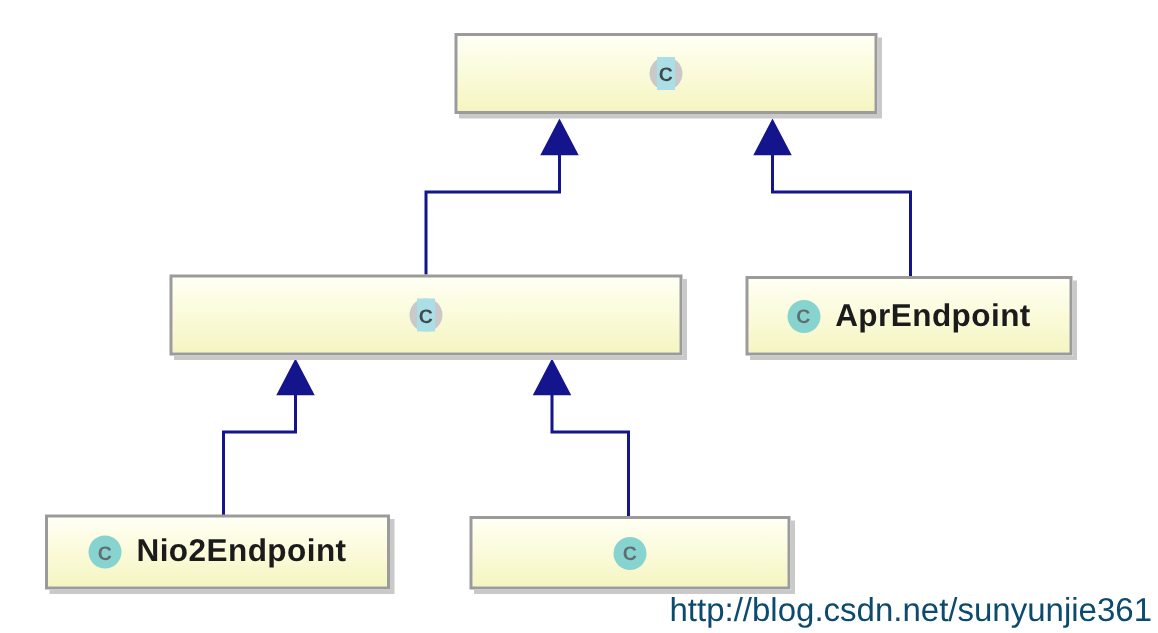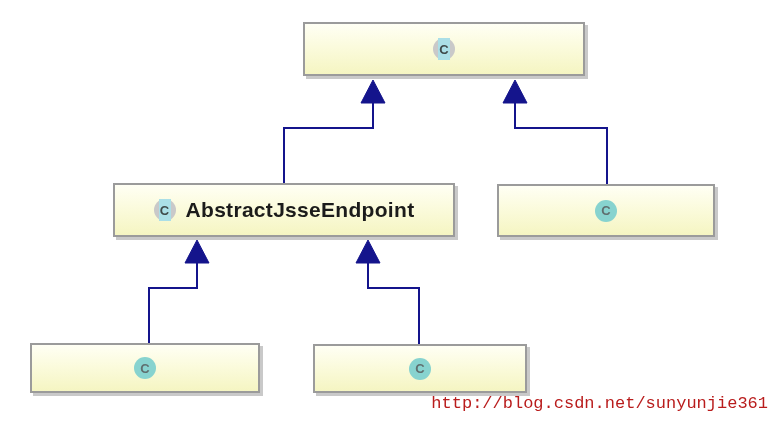--- a/index.html
+++ b/index.html
@@ -79,23 +79,23 @@
     top: 0;
     bottom: 0;
     width: 12px;
     background: #abdfe7;
     z-index: 1;
   }
   .watermark {
     position: absolute;
     right: 4px;
     top: 394px;
-    font-family: Liberation Mono, monospace;
-    font-size: 17px;
-    color: #b91c1c;
+    font-family: Liberation Sans, sans-serif;
+    font-size: 22px;
+    color: #0c4a6e;
     letter-spacing: 0px;
     user-select: none;
   }
 </style>
 </head>
 <body>
 
 <div class="canvas">
 
   <svg class="edges" viewBox="0 0 772 422" xmlns="http://www.w3.org/2000/svg">
@@ -116,33 +116,34 @@
   <div class="node" style="left:303px; top:22px; width:282px; height:54px;">
     <span class="icon icon-abstract">
       <span class="letter">C</span>
     </span>
   </div>
 
   <div class="node" style="left:113px; top:183px; width:342px; height:54px;">
     <span class="icon icon-abstract">
       <span class="letter">C</span>
     </span>
-    <span class="label">AbstractJsseEndpoint</span>
   </div>
 
   <div class="node" style="left:497px; top:184px; width:218px; height:53px;">
     <span class="icon icon-class">
       <span class="letter">C</span>
     </span>
+    <span class="label">AprEndpoint</span>
   </div>
 
   <div class="node" style="left:30px; top:343px; width:230px; height:50px;">
     <span class="icon icon-class">
       <span class="letter">C</span>
     </span>
+    <span class="label">Nio2Endpoint</span>
   </div>
 
   <div class="node" style="left:313px; top:344px; width:214px; height:49px;">
     <span class="icon icon-class">
       <span class="letter">C</span>
     </span>
   </div>
 
   <div class="watermark">http://blog.csdn.net/sunyunjie361</div>
 

